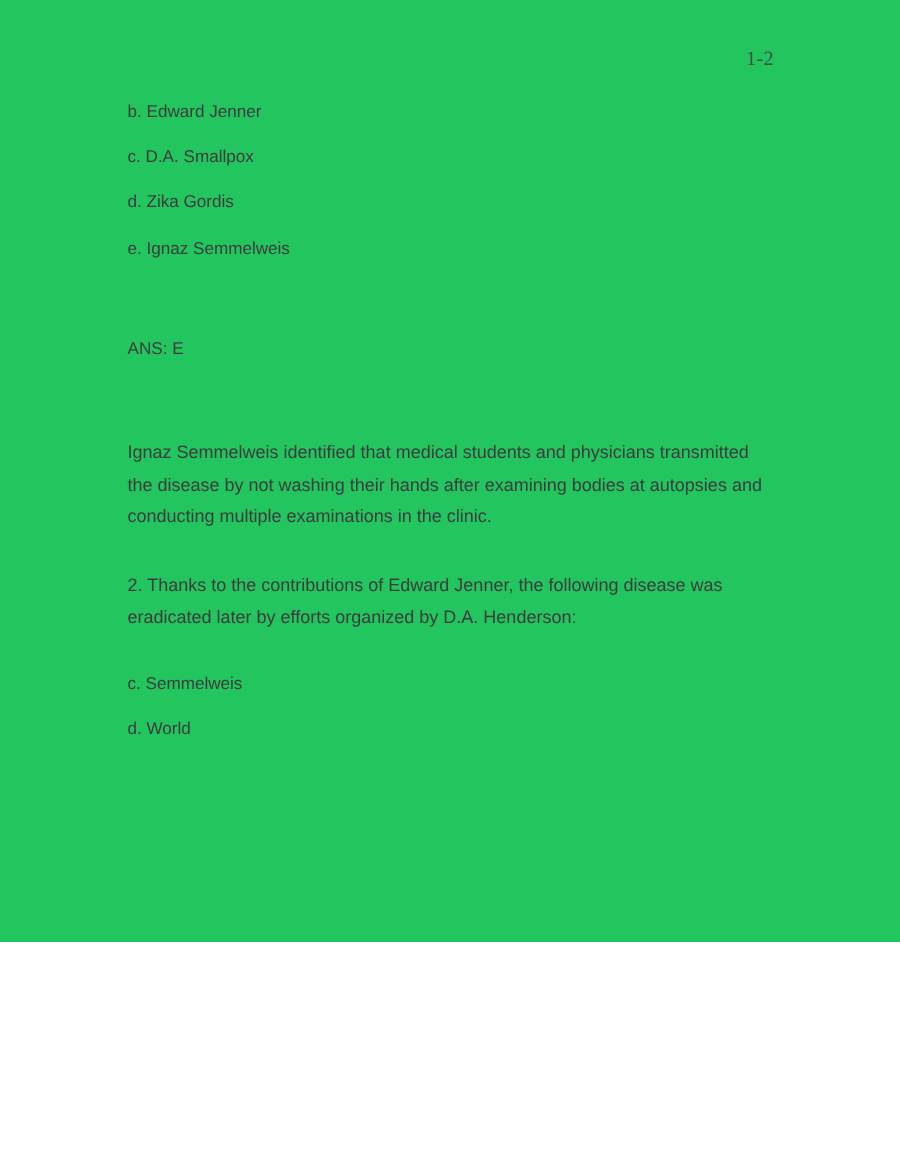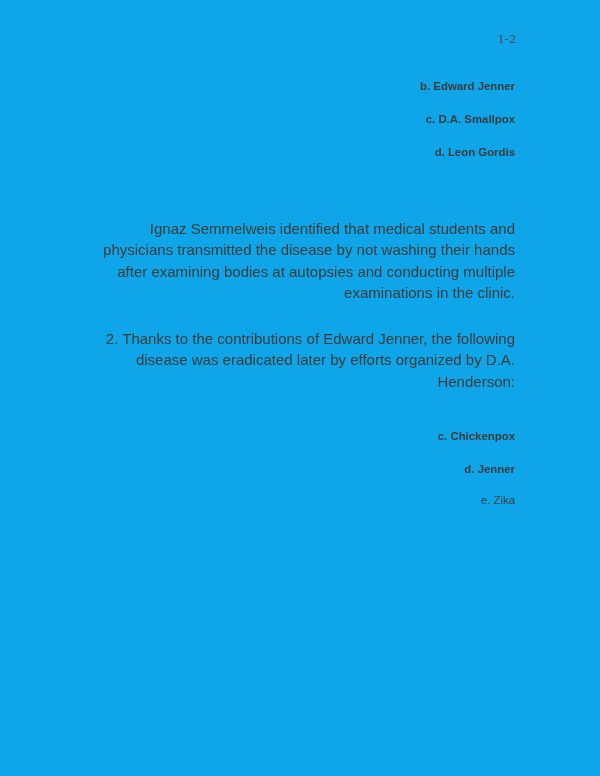--- a/index.html
+++ b/index.html
@@ -11,94 +11,93 @@
     width: 600px;
     height: 776px;
     position: relative;
     font-family: "Liberation Sans", sans-serif;
     color: #3b3b3b;
     overflow: hidden;
   }
   .page {
     position: relative;
     width: 600px;
-    height: 776px;
-    background: #0ea5e9;
+    height: 628px;
+    background: #22c55e;
     box-sizing: border-box;
-    text-align: right;
   }
   .page-header {
     position: absolute;
     top: 31px;
     right: 84px;
     font-family: "Liberation Serif", serif;
     font-size: 13.5px;
     color: #4a4a4a;
     letter-spacing: 0.2px;
   }
   .content {
     position: absolute;
     left: 85px;
     top: 64px;
     width: 430px;
   }
   .block {
     margin: 0 0 23px 0;
   }
   .block.opt {
-    margin: 11px 0 8px 0;
-    font-weight: bold;
+    margin: 0 0 8px 0;
   }
   .block.opt-last {
     margin: 0 0 23px 0;
   }
   .line {
     font-size: 11.4px;
     line-height: 22.2px;
     color: #3c3c3c;
     white-space: normal;
   }
   .para {
-    font-size: 15px;
+    font-size: 12px;
     line-height: 21.5px;
     color: #3c3c3c;
     margin: 0;
   }
   .spacer-sm { height: 22px; }
   .spacer-md { height: 24px; }
 </style>
 </head>
 <body>
 
 <div class="page">
 
   <div class="page-header">1-2</div>
 
   <div class="content">
 
     <div class="block opt line">b. Edward Jenner</div>
     <div class="block opt line">c. D.A. Smallpox</div>
-    <div class="block opt line">d. Leon Gordis</div>
+    <div class="block opt line">d. Zika Gordis</div>
+    <div class="block opt-last line">e. Ignaz Semmelweis</div>
 
     <div class="spacer-sm"></div>
 
+    <div class="block line">ANS: E</div>
 
     <div class="spacer-md"></div>
 
     <p class="block para">Ignaz Semmelweis identified that medical students and physicians transmitted the disease by not washing their hands after examining bodies at autopsies and conducting multiple examinations in the clinic.</p>
 
     <div class="spacer-md"></div>
 
     <p class="block para">2. Thanks to the contributions of Edward Jenner, the following disease was eradicated later by efforts organized by D.A. Henderson:</p>
 
     <div class="spacer-sm"></div>
 
-    <div class="block opt line">c. Chickenpox</div>
-    <div class="block opt line">d. Jenner</div>
-    <div class="block opt-last line">e. Zika</div>
+    <div class="block opt line">c. Semmelweis</div>
+    <div class="block opt line">d. World</div>
 
     <div class="spacer-sm"></div>
 
 
     <div class="spacer-md"></div>
 
 
     <div class="spacer-md"></div>
 
   </div>

